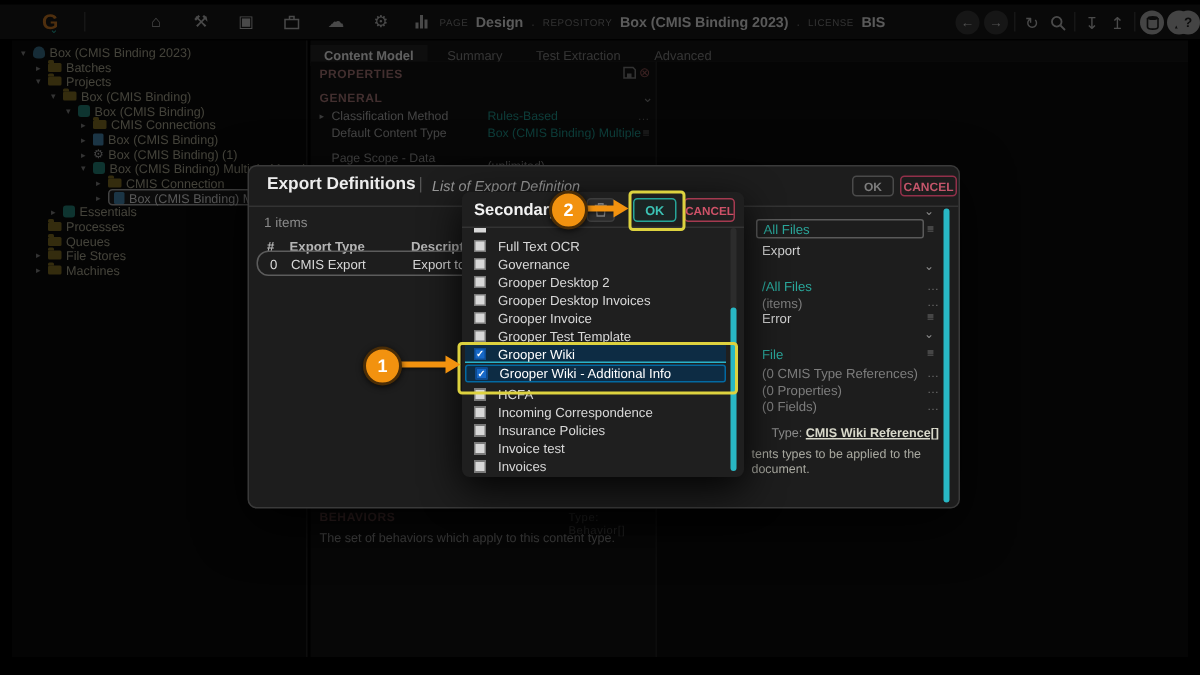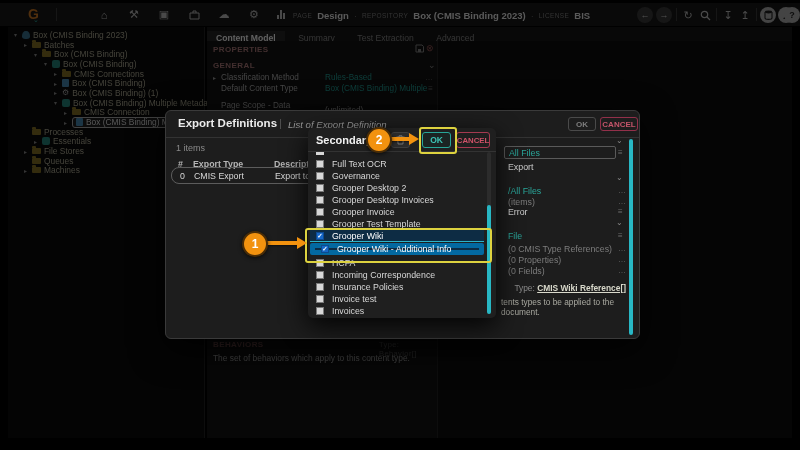--- a/index.html
+++ b/index.html
@@ -98,21 +98,21 @@
          border-radius:3px;font-size:7.8px;font-weight:bold;display:flex;align-items:center;justify-content:center;box-sizing:border-box;}
   .pp-div{position:absolute;left:0;top:23px;width:100%;height:1px;background:#333;}
   .pp-partial{position:absolute;left:8px;top:24px;width:8px;height:3px;background:#d8d8d8;}
   .pp-list{position:absolute;left:0;top:30px;width:178px;}
   .pp-row{position:absolute;left:2px;width:174px;height:12px;display:flex;align-items:center;box-sizing:border-box;}
   .cb{width:8px;height:8px;margin-left:6px;margin-right:8px;background:#d8d8d8;border:1px solid #7a7a7a;flex:none;
       display:flex;align-items:center;justify-content:center;box-sizing:border-box;}
   .pp-row .lbl{font-size:8.8px;color:#d8d8d8;white-space:nowrap;}
   .pp-row.checked{background:#0d2c44;border-bottom:1px solid #2bb3c9;}
   .pp-row.checked .lbl{color:#fff;}
-  .pp-row.focused{border:5px solid #0369a1;border-radius:2px;}
+  .pp-row.focused{border:1px solid #0369a1;border-radius:2px;}
   .pp-row.checked .cb{background:#1668c7;border-color:#0d4a8f;}
   .pp-row.checked .cb::after{content:"✓";color:#fff;font-size:6.5px;font-weight:bold;}
   .pp-track{position:absolute;left:179px;top:24px;width:4px;height:162px;background:#2c2c2c;border-radius:2px;}
   .pp-thumb{position:absolute;left:179px;top:77px;width:4px;height:109px;background:#28b7c4;border-radius:2px;}
 
   
   .annot{position:absolute;inset:0;z-index:40;pointer-events:none;}
   .ybox{position:absolute;border:2px solid #ddd23f;border-radius:3px;}
   .circle{position:absolute;width:22px;height:22px;border-radius:50%;background:#f2920f;border:2px solid #4a2d07;
           color:#fff;font-size:12px;font-weight:bold;display:flex;align-items:center;justify-content:center;
@@ -193,20 +193,25 @@
       <div class="trow" style="padding-left:4px">
           <span class="exp">▾</span>
           <span class="ticon i-db"></span>
           <span class="tlabel">Box (CMIS Binding 2023)</span>
         </div>
       <div class="trow" style="padding-left:14px">
           <span class="exp">▸</span>
           <span class="ticon i-folder"></span>
           <span class="tlabel">Batches</span>
         </div>
+      <div class="trow" style="padding-left:14px">
+          <span class="exp">▾</span>
+          <span class="ticon i-folder"></span>
+          <span class="tlabel">Projects</span>
+        </div>
       <div class="trow" style="padding-left:24px">
           <span class="exp">▾</span>
           <span class="ticon i-folder"></span>
           <span class="tlabel">Box (CMIS Binding)</span>
         </div>
       <div class="trow" style="padding-left:34px">
           <span class="exp">▾</span>
           <span class="ticon i-model"></span>
           <span class="tlabel">Box (CMIS Binding)</span>
         </div>
@@ -235,39 +240,39 @@
           <span class="ticon i-folder"></span>
           <span class="tlabel">CMIS Connection</span>
         </div>
       <div class="trow sel" style="padding-left:54px">
           <span class="exp">▸</span>
           <span class="selwrap">
             <span class="ticon i-doc"></span>
             <span class="tlabel">Box (CMIS Binding) Multiple Metadata</span>
           </span>
         </div>
-      <div class="trow" style="padding-left:14px">
-          <span class="exp"></span>
-          <span class="ticon i-folder"></span>
-          <span class="tlabel">Processes</span>
-        </div>
       <div class="trow" style="padding-left:24px">
           <span class="exp">▸</span>
           <span class="ticon i-model"></span>
           <span class="tlabel">Essentials</span>
         </div>
       <div class="trow" style="padding-left:14px">
+          <span class="exp"></span>
+          <span class="ticon i-folder"></span>
+          <span class="tlabel">Processes</span>
+        </div>
+      <div class="trow" style="padding-left:14px">
+          <span class="exp"></span>
+          <span class="ticon i-folder"></span>
+          <span class="tlabel">Queues</span>
+        </div>
+      <div class="trow" style="padding-left:14px">
           <span class="exp">▸</span>
           <span class="ticon i-folder"></span>
           <span class="tlabel">File Stores</span>
-        </div>
-      <div class="trow" style="padding-left:14px">
-          <span class="exp"></span>
-          <span class="ticon i-folder"></span>
-          <span class="tlabel">Queues</span>
         </div>
       <div class="trow" style="padding-left:14px">
           <span class="exp">▸</span>
           <span class="ticon i-folder"></span>
           <span class="tlabel">Machines</span>
         </div>
     </aside>
 
     <div class="tabstrip">
       <span class="tab active">Content Model</span>

